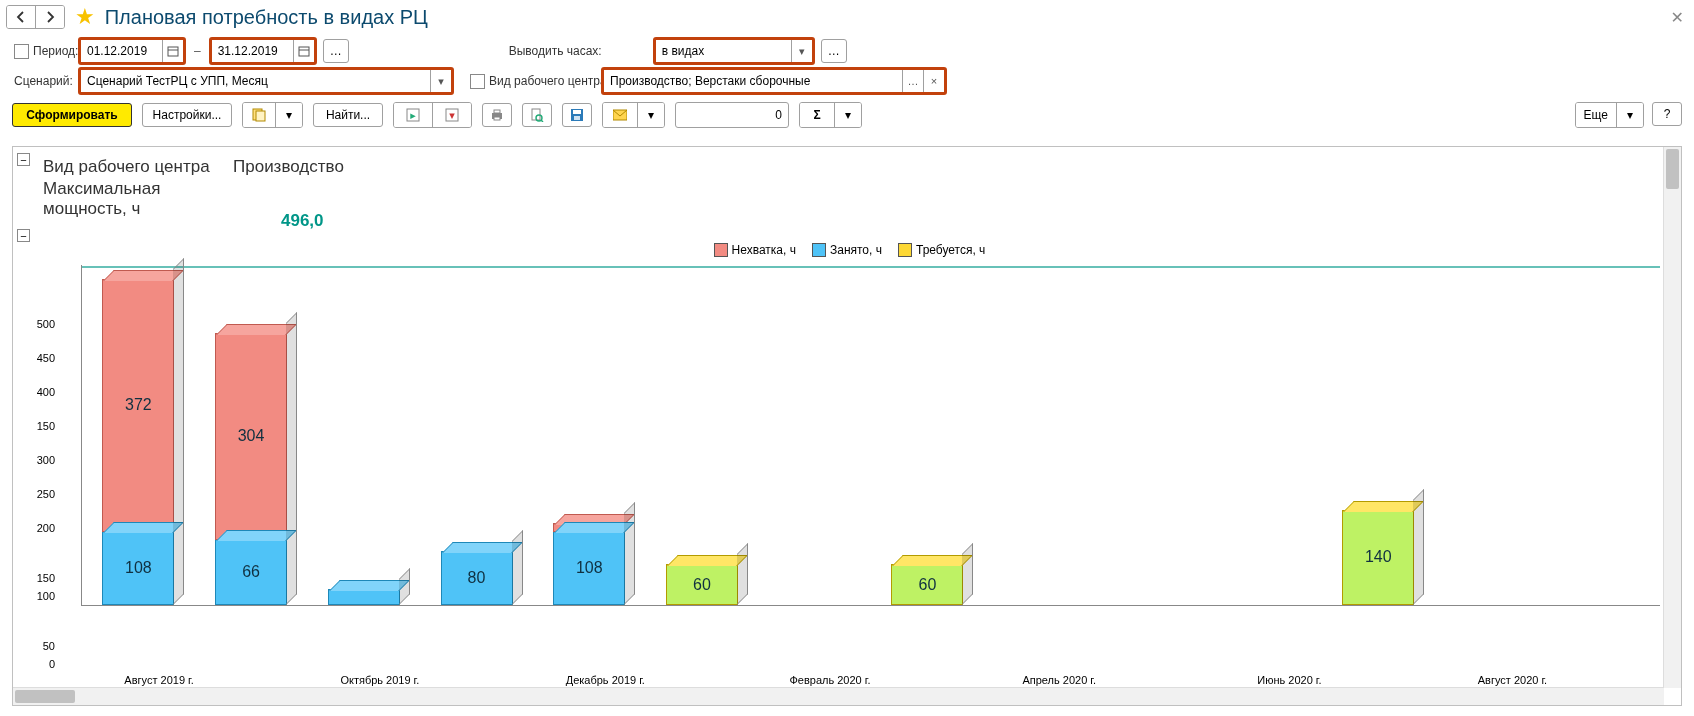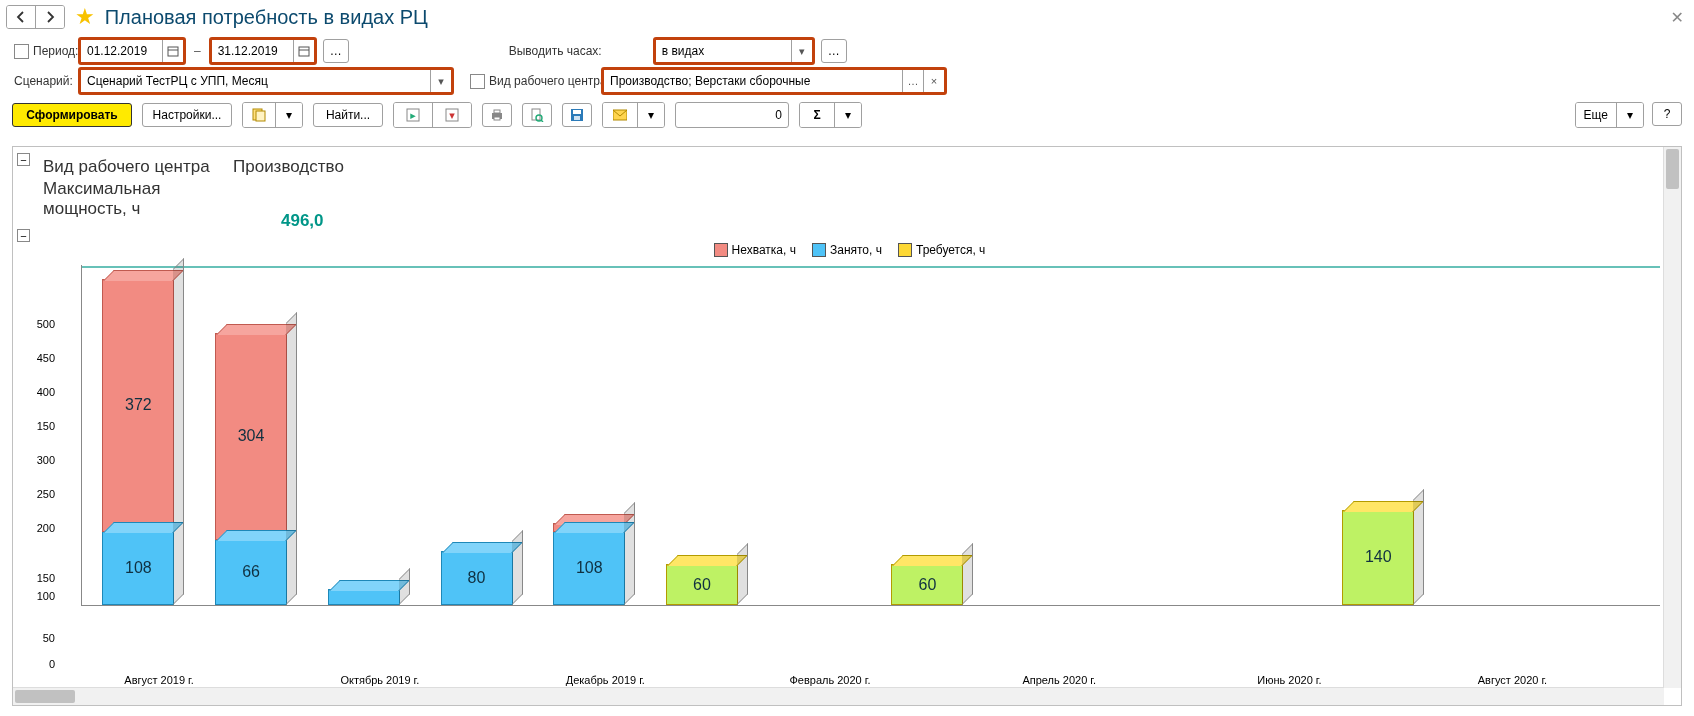--- a/index.html
+++ b/index.html
@@ -578,21 +578,21 @@
             <div class="slot">
               <div class="bar3d"></div>
             </div>
             <div class="slot">
               <div class="bar3d"></div>
             </div>
           </div>
       </div>
       <div class="yaxis" id="yaxis">
           <div class="ytick" style="bottom: -6px;">0</div>
-          <div class="ytick" style="bottom: 20px;">50</div>
+          <div class="ytick" style="bottom: 12px;">50</div>
           <div class="ytick" style="bottom: 62px;">100</div>
           <div class="ytick" style="bottom: 80px; margin-left: 26px;">150</div>
           <div class="ytick" style="bottom: 130px;">200</div>
           <div class="ytick" style="bottom: 164px;">250</div>
           <div class="ytick" style="bottom: 198px;">300</div>
           <div class="ytick" style="bottom: 232px;">150</div>
           <div class="ytick" style="bottom: 266px;">400</div>
           <div class="ytick" style="bottom: 300px;">450</div>
           <div class="ytick" style="bottom: 334px;">500</div>
         </div>

